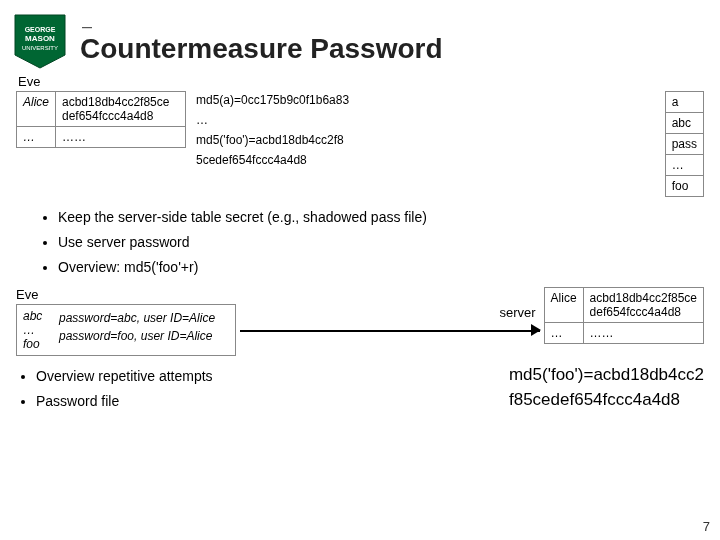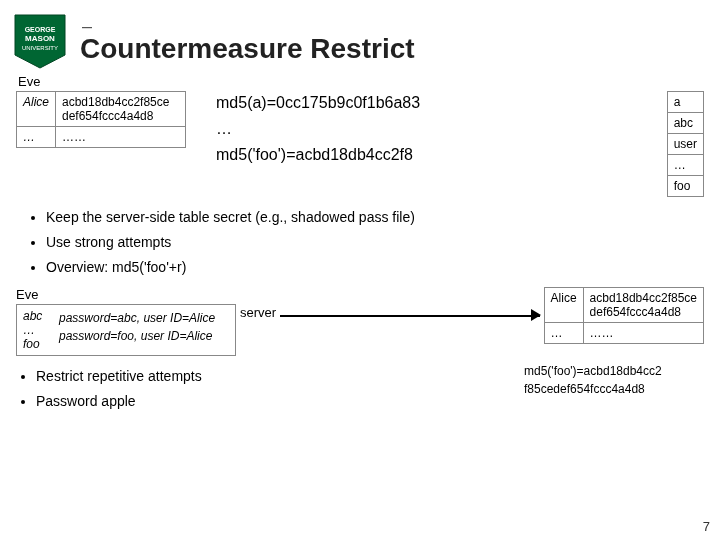--- a/index.html
+++ b/index.html
@@ -69,44 +69,44 @@
       vertical-align: top;
     }
     .eve-table .name-col {
       font-style: italic;
       min-width: 38px;
     }
     .eve-table .hash-col {
       min-width: 130px;
     }
     .middle-hashes {
-      font-size: 16px;
+      font-size: 12px;
       flex: 1;
-      margin-left: 20px;
     }
     .middle-hashes p {
       margin-bottom: 2px;
       line-height: 1.5;
     }
     .right-table {
       border-collapse: collapse;
       font-size: 12px;
       flex-shrink: 0;
     }
     .right-table td {
       border: 1px solid #888;
       padding: 3px 6px;
       vertical-align: top;
     }
 
     
     .bullets {
-      padding: 8px 16px 4px 46px;
+      padding: 8px 16px 4px 30px;
       font-size: 14px;
       line-height: 1.8;
+      margin-left: 28px;
     }
     .bullets li {
       list-style: disc;
     }
     .eve-diagram-label {
       font-size: 13px;
       margin-bottom: 2px;
     }
     .eve-box {
       border: 1px solid #888;
@@ -187,42 +187,42 @@
     }
 
     .eve-server-row {
       display: flex;
       align-items: flex-start;
       gap: 0;
       width: 100%;
     }
 
     .bottom-md5 {
-      font-size: 12px;
+      font-size: 17px;
       line-height: 1.5;
       margin-top: 2px;
     }
   </style>
 </head>
 <body>
 
 <div class="header">
   <div class="logo-area">
     
     <svg class="logo-svg" viewBox="0 0 60 60" xmlns="http://www.w3.org/2000/svg">
 
       <path d="M5 5 L55 5 L55 45 L30 58 L5 45 Z" fill="#006633" stroke="#004422" stroke-width="1"></path>
       <text x="30" y="22" text-anchor="middle" fill="white" font-size="7" font-weight="bold">GEORGE</text>
       <text x="30" y="31" text-anchor="middle" fill="white" font-size="8" font-weight="bold">MASON</text>
       <text x="30" y="40" text-anchor="middle" fill="white" font-size="6">UNIVERSITY</text>
     </svg>
   </div>
   <div class="title-area">
     <span class="dash-line">–</span>
-    <span class="page-title">Countermeasure Restrict</span>
+    <span class="page-title">Countermeasure Password</span>
   </div>
 </div>
 
 <div class="top-section">
   <div class="eve-label-top">Eve</div>
   <div class="top-content">
 
     <table class="eve-table">
       <tbody>
           <tr>
@@ -233,65 +233,66 @@
         <td class="name-col">…</td>
         <td class="hash-col">……</td>
       </tr>
     </tbody>
       </table>
 
     <div class="middle-hashes">
       <p>md5(a)=0cc175b9c0f1b6a83</p>
       <p>…</p>
       <p>md5('foo')=acbd18db4cc2f8</p>
+      <p>5cedef654fccc4a4d8</p>
     </div>
 
     <table class="right-table">
       <tbody>
           <tr>
             <td>a</td>
           </tr>
       <tr>
             <td>abc</td>
           </tr>
       <tr>
-            <td>user</td>
+            <td>pass</td>
           </tr>
       <tr>
             <td>…</td>
           </tr>
       <tr>
             <td>foo</td>
           </tr>
     </tbody>
       </table>
   </div>
 </div>
 
 <ul class="bullets">
   <li><span>Keep the server-side table secret (e.g., shadowed pass file)</span></li>
-  <li><span>Use strong attempts</span></li>
+  <li><span>Use server password</span></li>
   <li><span>Overview: md5('foo'+r)</span></li>
 </ul>
 
 <div style="padding: 2px 16px 0 16px;">
   <div class="eve-server-row">
 
     <div style="display:flex;flex-direction:column;flex-shrink:0;">
       <div class="eve-diagram-label">Eve</div>
       <div class="eve-box">
         <div class="eve-box-left">abc<br>…<br>foo</div>
         <div class="eve-box-right">
           password=abc, user ID=Alice<br>
           password=foo, user ID=Alice
         </div>
       </div>
     </div>
 
-    <div style="flex:1;display:flex;flex-direction:row;align-items:stretch;padding-top:18px;padding-left:4px;padding-right:4px;">
+    <div style="flex:1;display:flex;flex-direction:column;align-items:stretch;padding-top:18px;padding-left:4px;padding-right:4px;">
       <div style="display:flex;justify-content:flex-end;margin-bottom:0;">
         <span class="server-label">server</span>
       </div>
       <div class="arrow-line-container">
         <div class="arrow-line"></div>
         <div class="arrow-head"></div>
       </div>
     </div>
 
     <div class="server-section">
@@ -306,22 +307,22 @@
           <td>……</td>
         </tr>
       </tbody>
         </table>
     </div>
   </div>
 
   <div style="display:flex;align-items:flex-start;gap:10px;margin-top:4px;">
 
     <ul class="bottom-bullets" style="flex:1;padding-left:20px;">
-      <li><span>Restrict repetitive attempts</span></li>
-      <li><span>Password apple</span></li>
+      <li><span>Overview repetitive attempts</span></li>
+      <li><span>Password file</span></li>
     </ul>
 
     <div class="bottom-md5" style="flex-shrink:0;min-width:180px;margin-top:2px;">
       md5('foo')=acbd18db4cc2<br>f85cedef654fccc4a4d8
     </div>
   </div>
 </div>
 
 <div class="page-number">7</div>
 

